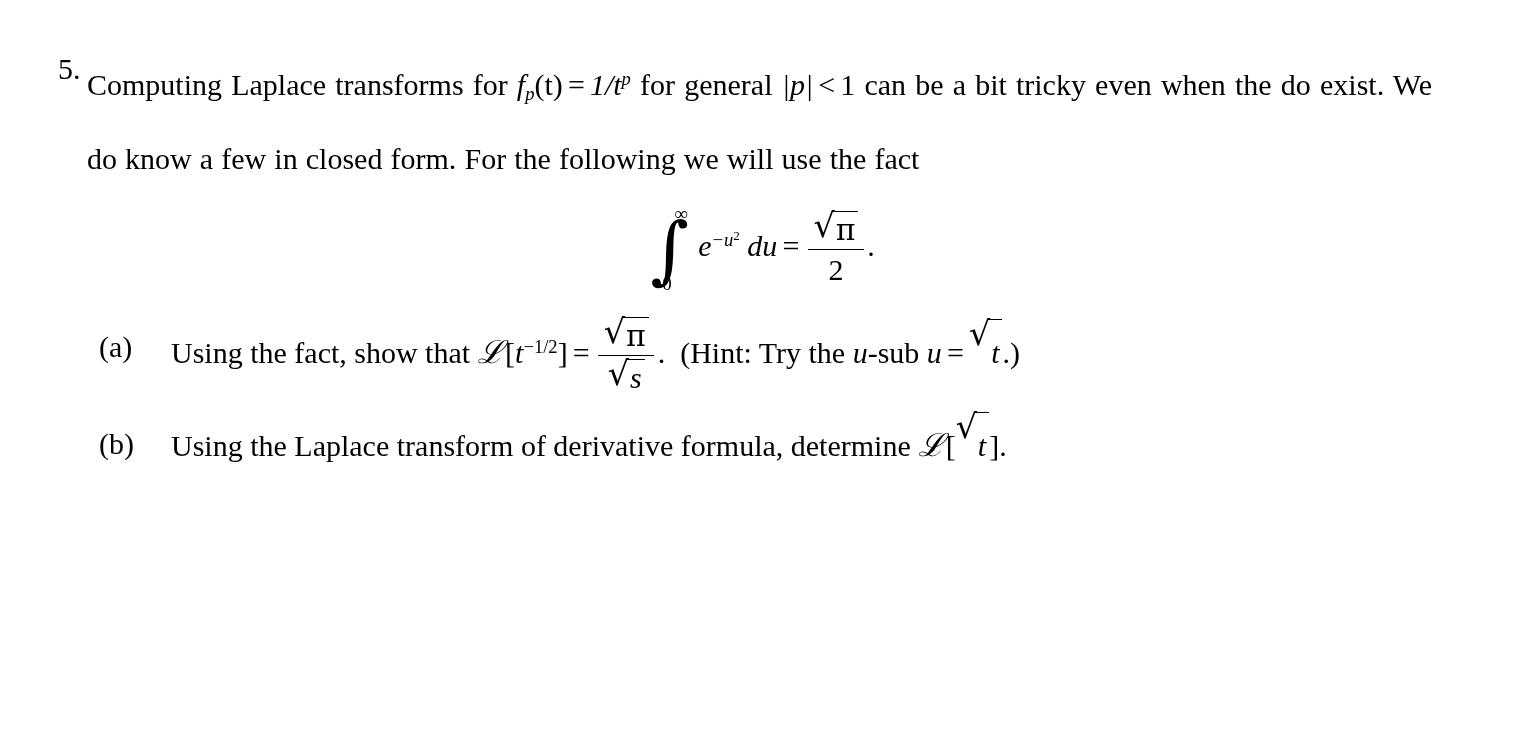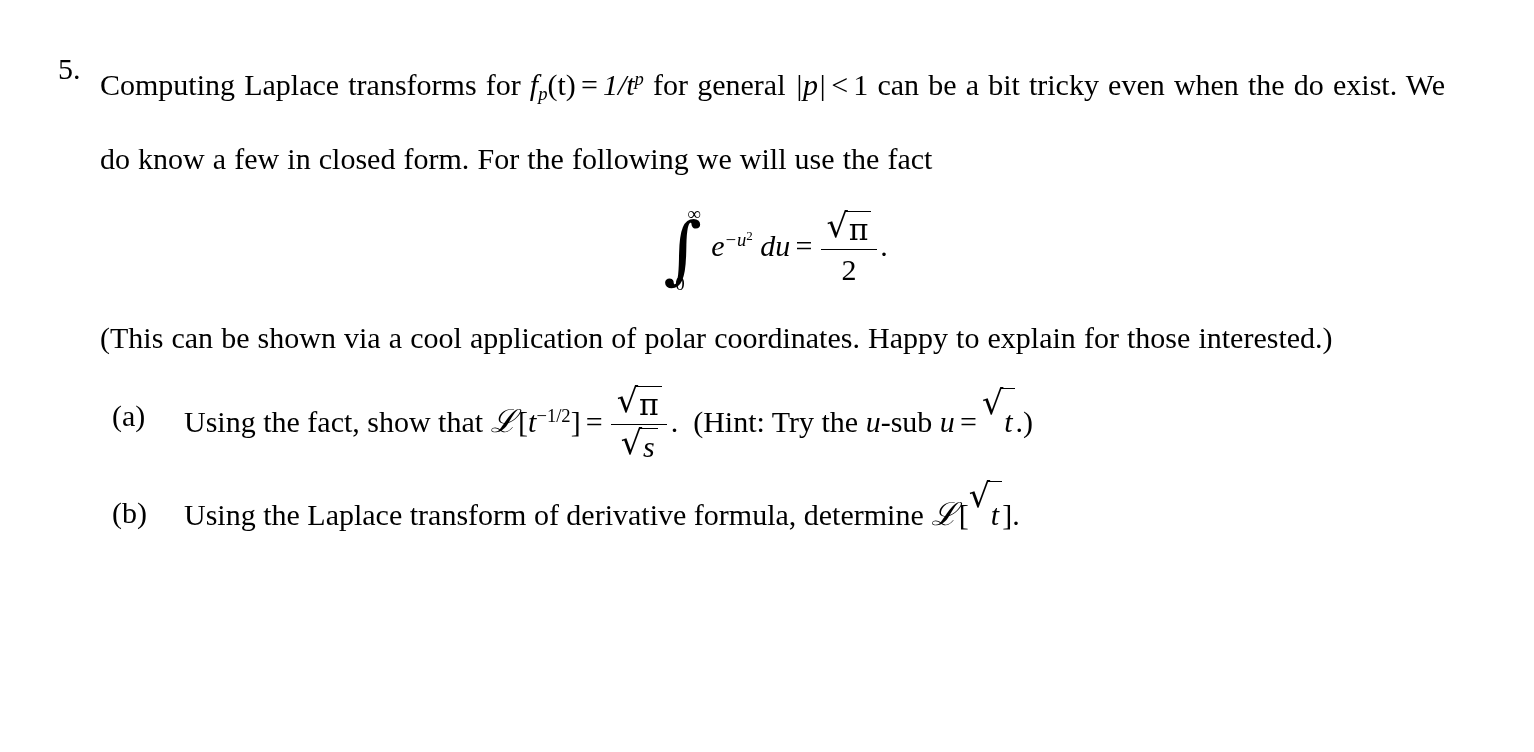--- a/index.html
+++ b/index.html
@@ -34,21 +34,21 @@
     position: absolute;
     left: 0px;
     top: 8px;
     width: 44px;
     font-size: 30px;
     line-height: 1;
     text-align: left;
   }
 
   .prob-body {
-    margin-left: 42px;
+    margin-left: 29px;
     width: 1345px;
   }
 
   .para {
     font-size: 30px;
     line-height: 65px;
     text-align: justify;
     text-justify: inter-word;
     text-align-last: left;
     margin: 0;
@@ -210,21 +210,20 @@
       <div class="display-eq">
         <span class="math">
           <span class="intgrp">
             <span class="int-upper">∞</span>
             <span class="intsym">∫</span>
             <span class="int-lower">0</span>
           </span><span>e</span><span class="sup"><span>−u</span><span class="sup-rm" style="font-size:0.7em;vertical-align:0.5em">2</span></span>&nbsp;<span>du</span><span class="mop">=</span><span class="frac"><span class="num"><span class="sqrt"><span class="radsym">√</span><span class="radicand greek">π</span></span></span><span class="bar"></span><span class="den mathrm">2</span></span><span class="mathrm">.</span>
         </span>
       </div>
 
-      <p class="para">(This can be shown via a cool application of polar coordinates. Happy to explain for those interested.)</p>
 
       <div class="subitems">
 
         <div class="subitem">
           <span class="subitem-label">(a)</span>
           <span class="subitem-text"><span>Using the fact, show that</span>&nbsp;<span class="math nowrap"><span class="scriptL">ℒ</span><span class="mathrm">[</span><span>t</span><span class="sup-rm">−1/2</span><span class="mathrm">]</span><span class="mop">=</span><span class="frac"><span class="num"><span class="sqrt"><span class="radsym">√</span><span class="radicand greek">π</span></span></span><span class="bar"></span><span class="den"><span class="sqrt"><span class="radsym">√</span><span class="radicand">s</span></span></span></span><span class="mathrm">.</span></span>&nbsp;&nbsp;<span>(Hint: Try the</span>&nbsp;<span class="math nowrap"><span>u</span><span class="mathrm">-sub</span>&nbsp;<span>u</span><span class="mop">=</span><span class="sqrt"><span class="radsym">√</span><span class="radicand">t</span></span><span class="mathrm">.)</span></span></span>
         </div>
 
         <div class="subitem">
           <span class="subitem-label">(b)</span>

